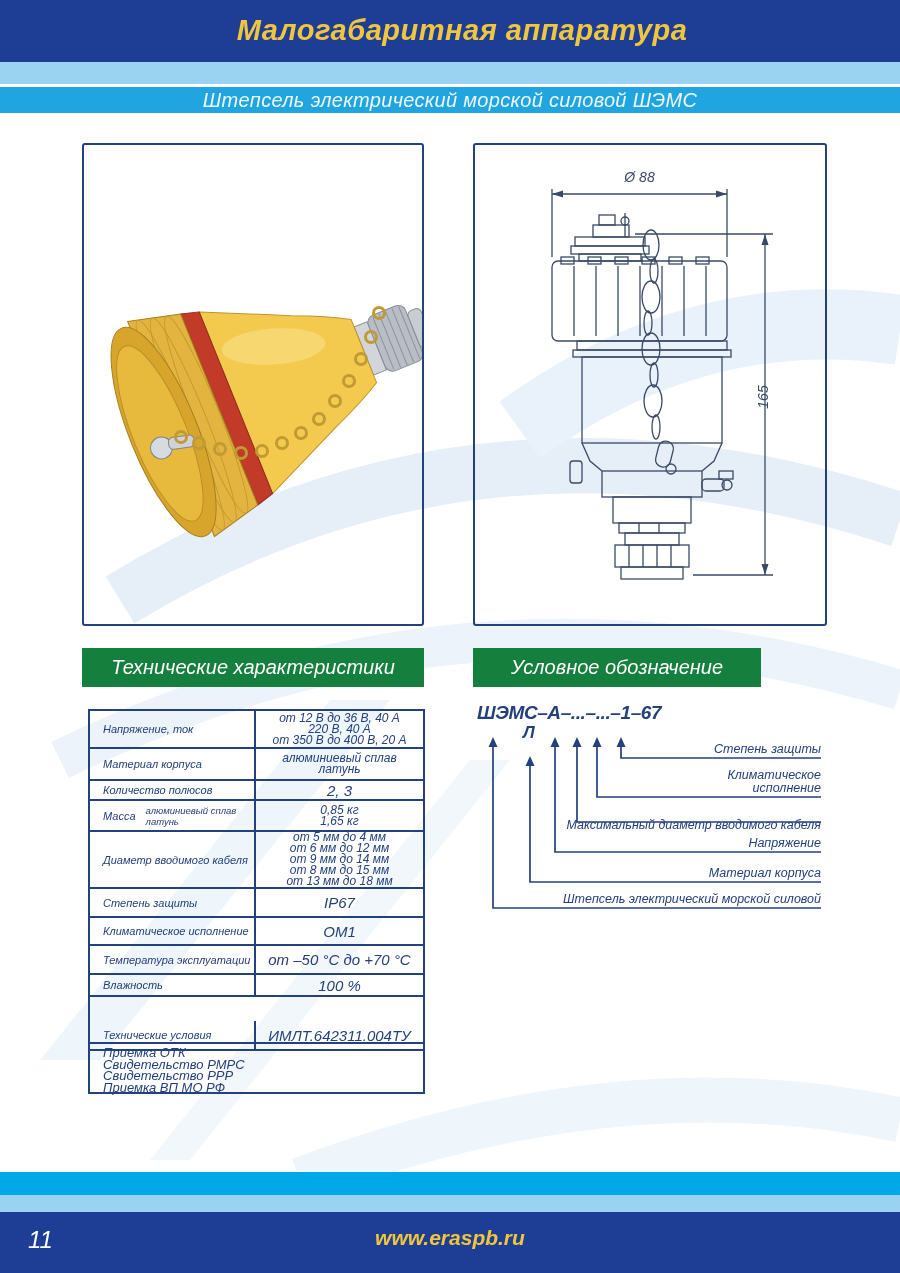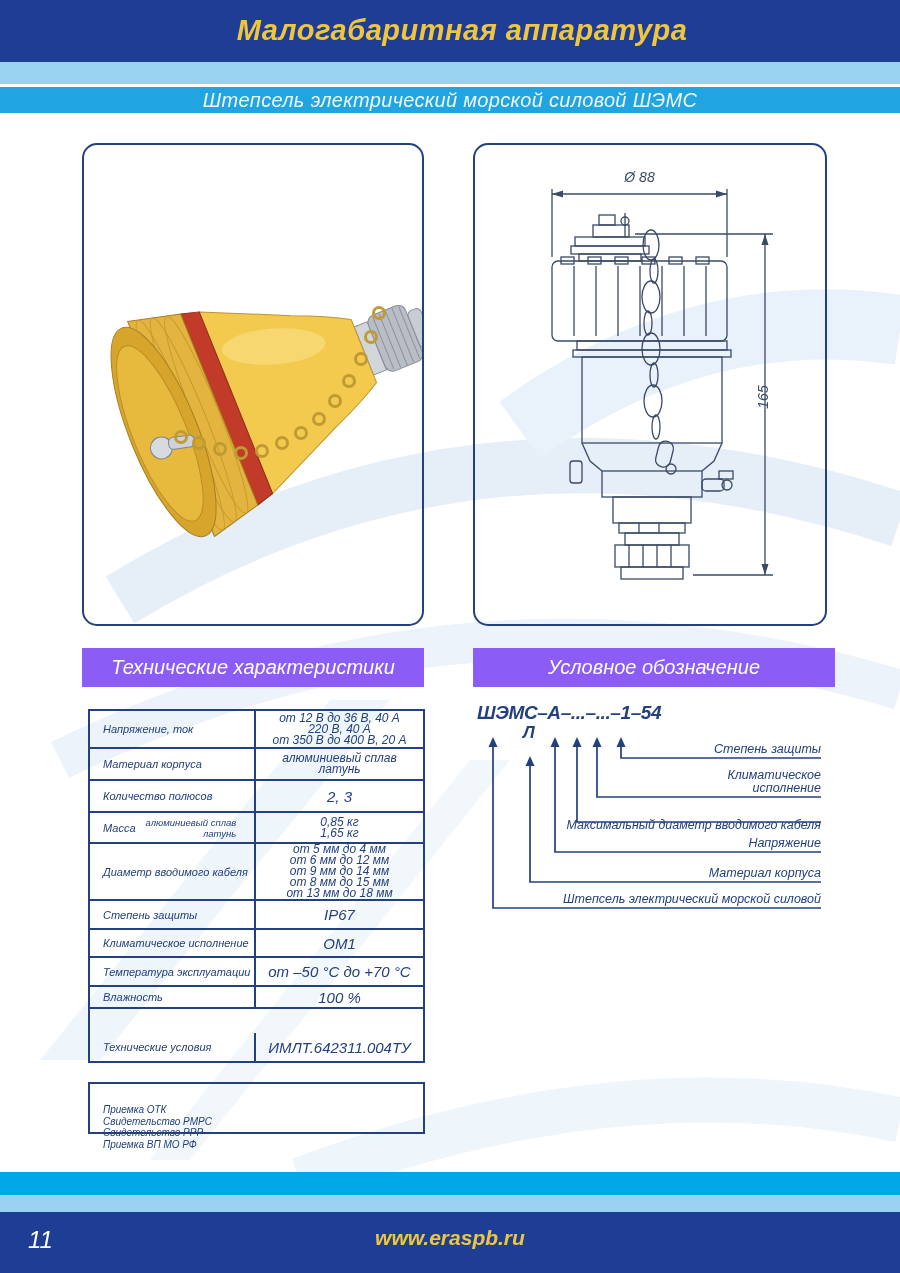--- a/index.html
+++ b/index.html
@@ -13,49 +13,49 @@
   
   .bar-navy-top   { position:absolute; left:0; top:0;   width:900px; height:62px; background:#1e3e95; z-index:2; }
   .stripe-light-top{ position:absolute; left:0; top:62px; width:900px; height:22px; background:#9ad2f2; z-index:2; }
   .bar-blue-top   { position:absolute; left:0; top:87px; width:900px; height:26px; background:#21a5e0; z-index:2; }
   .page-title { position:absolute; left:0; top:14px; width:900px; text-align:center;
                 font-size:29px; font-weight:bold; color:#f0c63e; letter-spacing:.5px; z-index:3;padding-left:12px; }
   .page-subtitle { position:absolute; left:0; top:89px; width:900px; text-align:center;
                    font-size:20px; color:#eef8fe; letter-spacing:.3px; z-index:3; }
 
   
-  .imgbox { position:absolute; top:143px; height:483px; border:2px solid #23407f; border-radius:15px;
+  .imgbox { position:absolute; top:143px; height:483px; border:2px solid #23407f; border-radius:3px;
             background:transparent; z-index:2; box-sizing:border-box; }
   .imgbox.left  { left:82px;  width:342px; }
   .imgbox.right { left:473px; width:354px; }
   .dim-label { position:absolute; font-size:14px; color:#3a4a66; z-index:3; }
   .dim-diameter { left:77px; top:24px; width:175px; text-align:center; }
   .dim-height { left:258px; top:244px; width:60px; text-align:center; transform:rotate(-90deg); }
 
   
-  .section-bar { position:absolute; top:648px; height:39px; background:#8b5cf6; color:#ffffff;
+  .section-bar { position:absolute; top:648px; height:39px; background:#15803d; color:#ffffff;
                  display:flex; align-items:center; justify-content:center; font-size:20px; z-index:2; }
   .section-bar.left  { left:82px;  width:342px; }
-  .section-bar.right { left:473px; width:362px; }
+  .section-bar.right { left:473px; width:288px; }
 
   
   .tech-table { position:absolute; left:88px; top:709px; width:337px; border:2px solid #23407f;
                 box-sizing:border-box; z-index:2; }
   .trow { display:grid; grid-template-columns:166px 1fr; border-bottom:2px solid #23407f; box-sizing:border-box; }
   .trow:last-child { border-bottom:none;margin-top:24px; }
   .tcell { display:flex; flex-direction:column; justify-content:center; box-sizing:border-box; }
   .tcell.lab { border-right:2px solid #23407f; padding-left:13px; font-size:11px; }
   .tcell.val { text-align:center; font-size:15px; }
   .tcell.val.multi { font-size:12px; line-height:11px; }
-  .masslab { display:flex; flex-direction:row; align-items:center; gap:10px;text-align:right; }
+  .masslab { display:flex; flex-direction:row; align-items:center; gap:10px; }
   .masslab .subl { font-size:9.5px; line-height:11px; }
 
   .approvals { position:absolute; left:88px; top:1042px; width:337px; height:52px;
-               border:2px solid #23407f; box-sizing:border-box; padding:20px 0 0 13px;
-               font-size:10px; line-height:11.5px; z-index:2;margin-top:40px; }
+               border:2px solid #23407f; box-sizing:border-box; padding:3px 0 0 13px;
+               font-size:13px; line-height:11.5px; z-index:2; }
 
   
   .decode { position:absolute; left:473px; top:700px; width:356px; height:228px; z-index:2; }
   .decode-code { position:absolute; left:4px; top:2px; font-size:19px; font-weight:bold;
                  letter-spacing:-.4px; color:#23407f; }
   .decode-code-alt { position:absolute; left:50px; top:23px; font-size:17px; font-weight:bold; color:#23407f; }
   .decode svg { position:absolute; left:0; top:0; }
   .decode-label { position:absolute; right:8px; text-align:right; font-size:12.5px; line-height:13px; color:#23407f; }
 
   
@@ -237,21 +237,21 @@
           <div>от 350 В до 400 В, 20 А</div>
         </div>
       </div>
       <div class="trow" style="height: 32px;">
         <div class="tcell lab">Материал корпуса</div>
         <div class="tcell val multi">
           <div>алюминиевый сплав</div>
           <div>латунь</div>
         </div>
       </div>
-      <div class="trow" style="height: 32px; font-style: italic;">
+      <div class="trow" style="height: 20px; font-style: italic;">
         <div class="tcell lab">Количество полюсов</div>
         <div class="tcell val">
           <div>2, 3</div>
         </div>
       </div>
       <div class="trow" style="height: 31px;">
         <div class="tcell lab">
           <div class="masslab">
             <span>Масса</span>
             <div class="subl">
@@ -322,21 +322,21 @@
         <path d="M 124 45 L 124 97 L 348 97" fill="none" stroke="#23407f" stroke-width="1.7"></path>
         <polygon points="104,37 99.5,47 108.5,47" fill="#23407f"></polygon>
         <path d="M 104 45 L 104 122 L 348 122" fill="none" stroke="#23407f" stroke-width="1.7"></path>
         <polygon points="82,37 77.5,47 86.5,47" fill="#23407f"></polygon>
         <path d="M 82 45 L 82 152 L 348 152" fill="none" stroke="#23407f" stroke-width="1.7"></path>
         <polygon points="57,56 52.5,66 61.5,66" fill="#23407f"></polygon>
         <path d="M 57 64 L 57 182 L 348 182" fill="none" stroke="#23407f" stroke-width="1.7"></path>
         <polygon points="20,37 15.5,47 24.5,47" fill="#23407f"></polygon>
         <path d="M 20 45 L 20 208 L 348 208" fill="none" stroke="#23407f" stroke-width="1.7"></path>
       </svg>
-    <div class="decode-code">ШЭМС–А–...–...–1–54</div>
+    <div class="decode-code">ШЭМС–А–...–...–1–67</div>
     <div class="decode-code-alt">Л</div>
   <div class="decode-label" style="top: 43px;">Степень защиты</div>
       <div class="decode-label" style="top: 69px; width: 140px;">Климатическое исполнение</div>
       <div class="decode-label" style="top: 107px; margin-top: 12px;">Максимальный диаметр вводимого кабеля</div>
       <div class="decode-label" style="top: 137px;">Напряжение</div>
       <div class="decode-label" style="top: 167px;">Материал корпуса</div>
       <div class="decode-label" style="top: 193px;">Штепсель электрический морской силовой</div>
     </div>
 
   <div class="stripe-blue-bot"></div>

